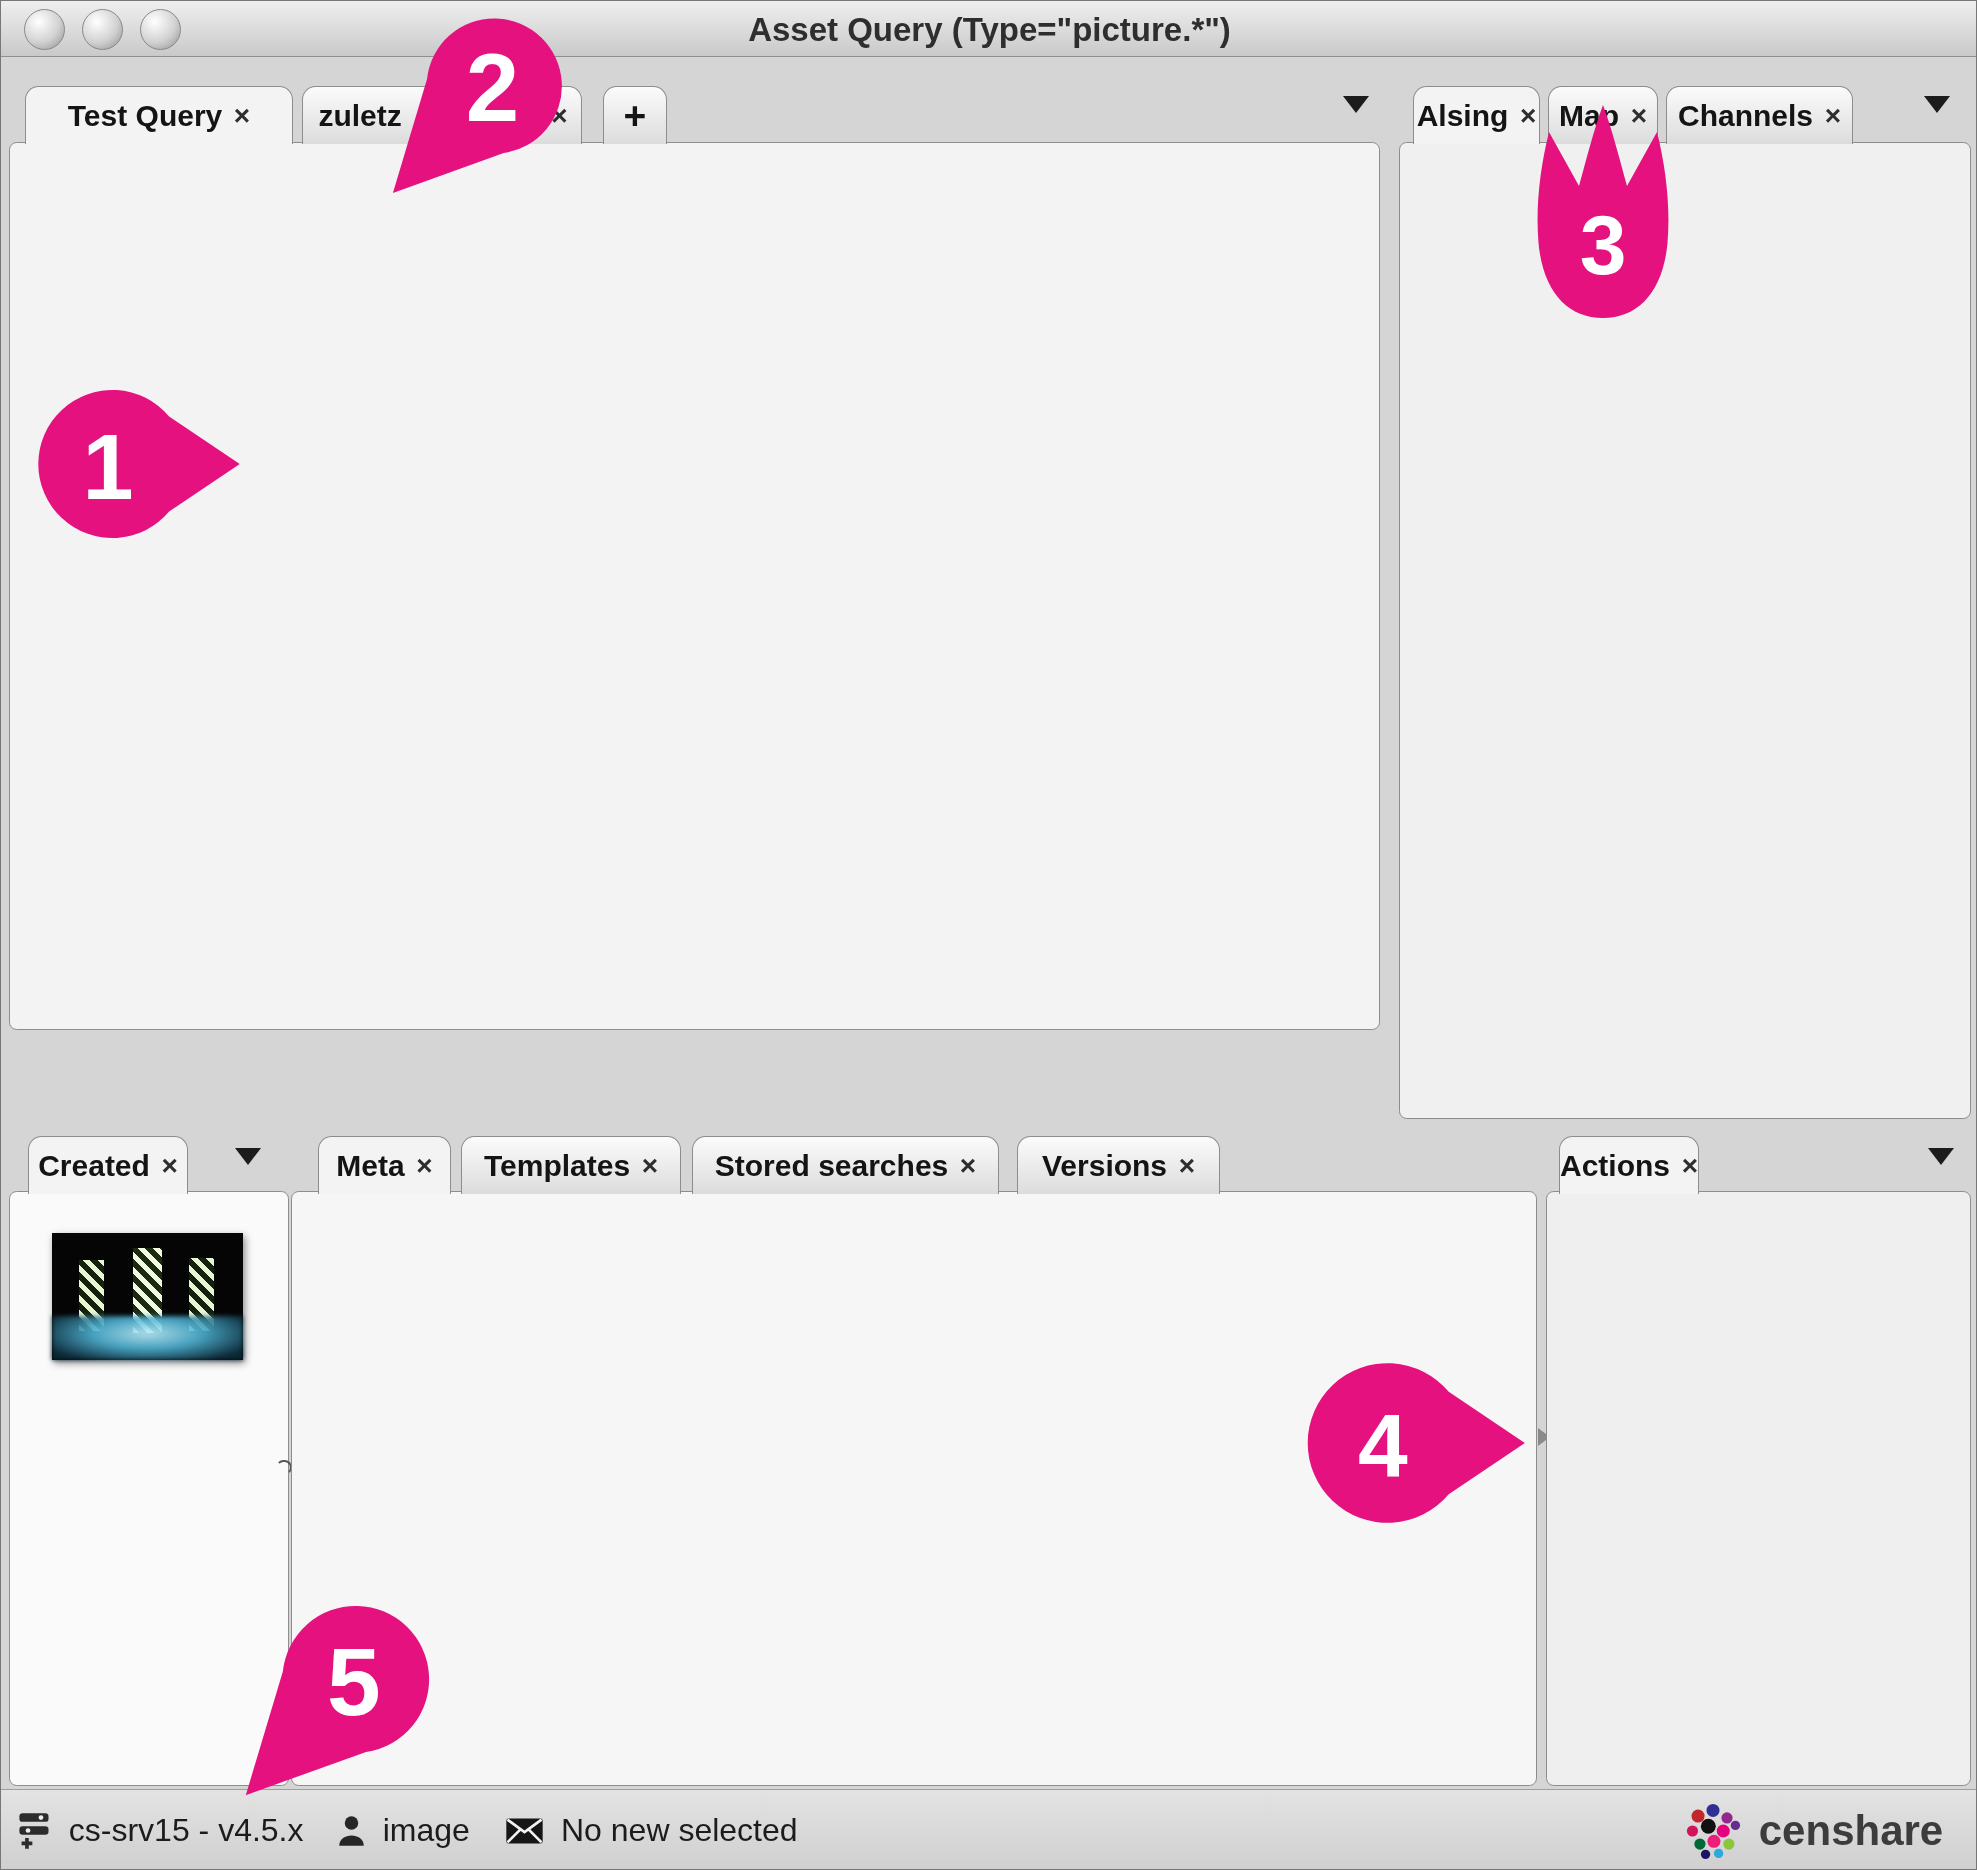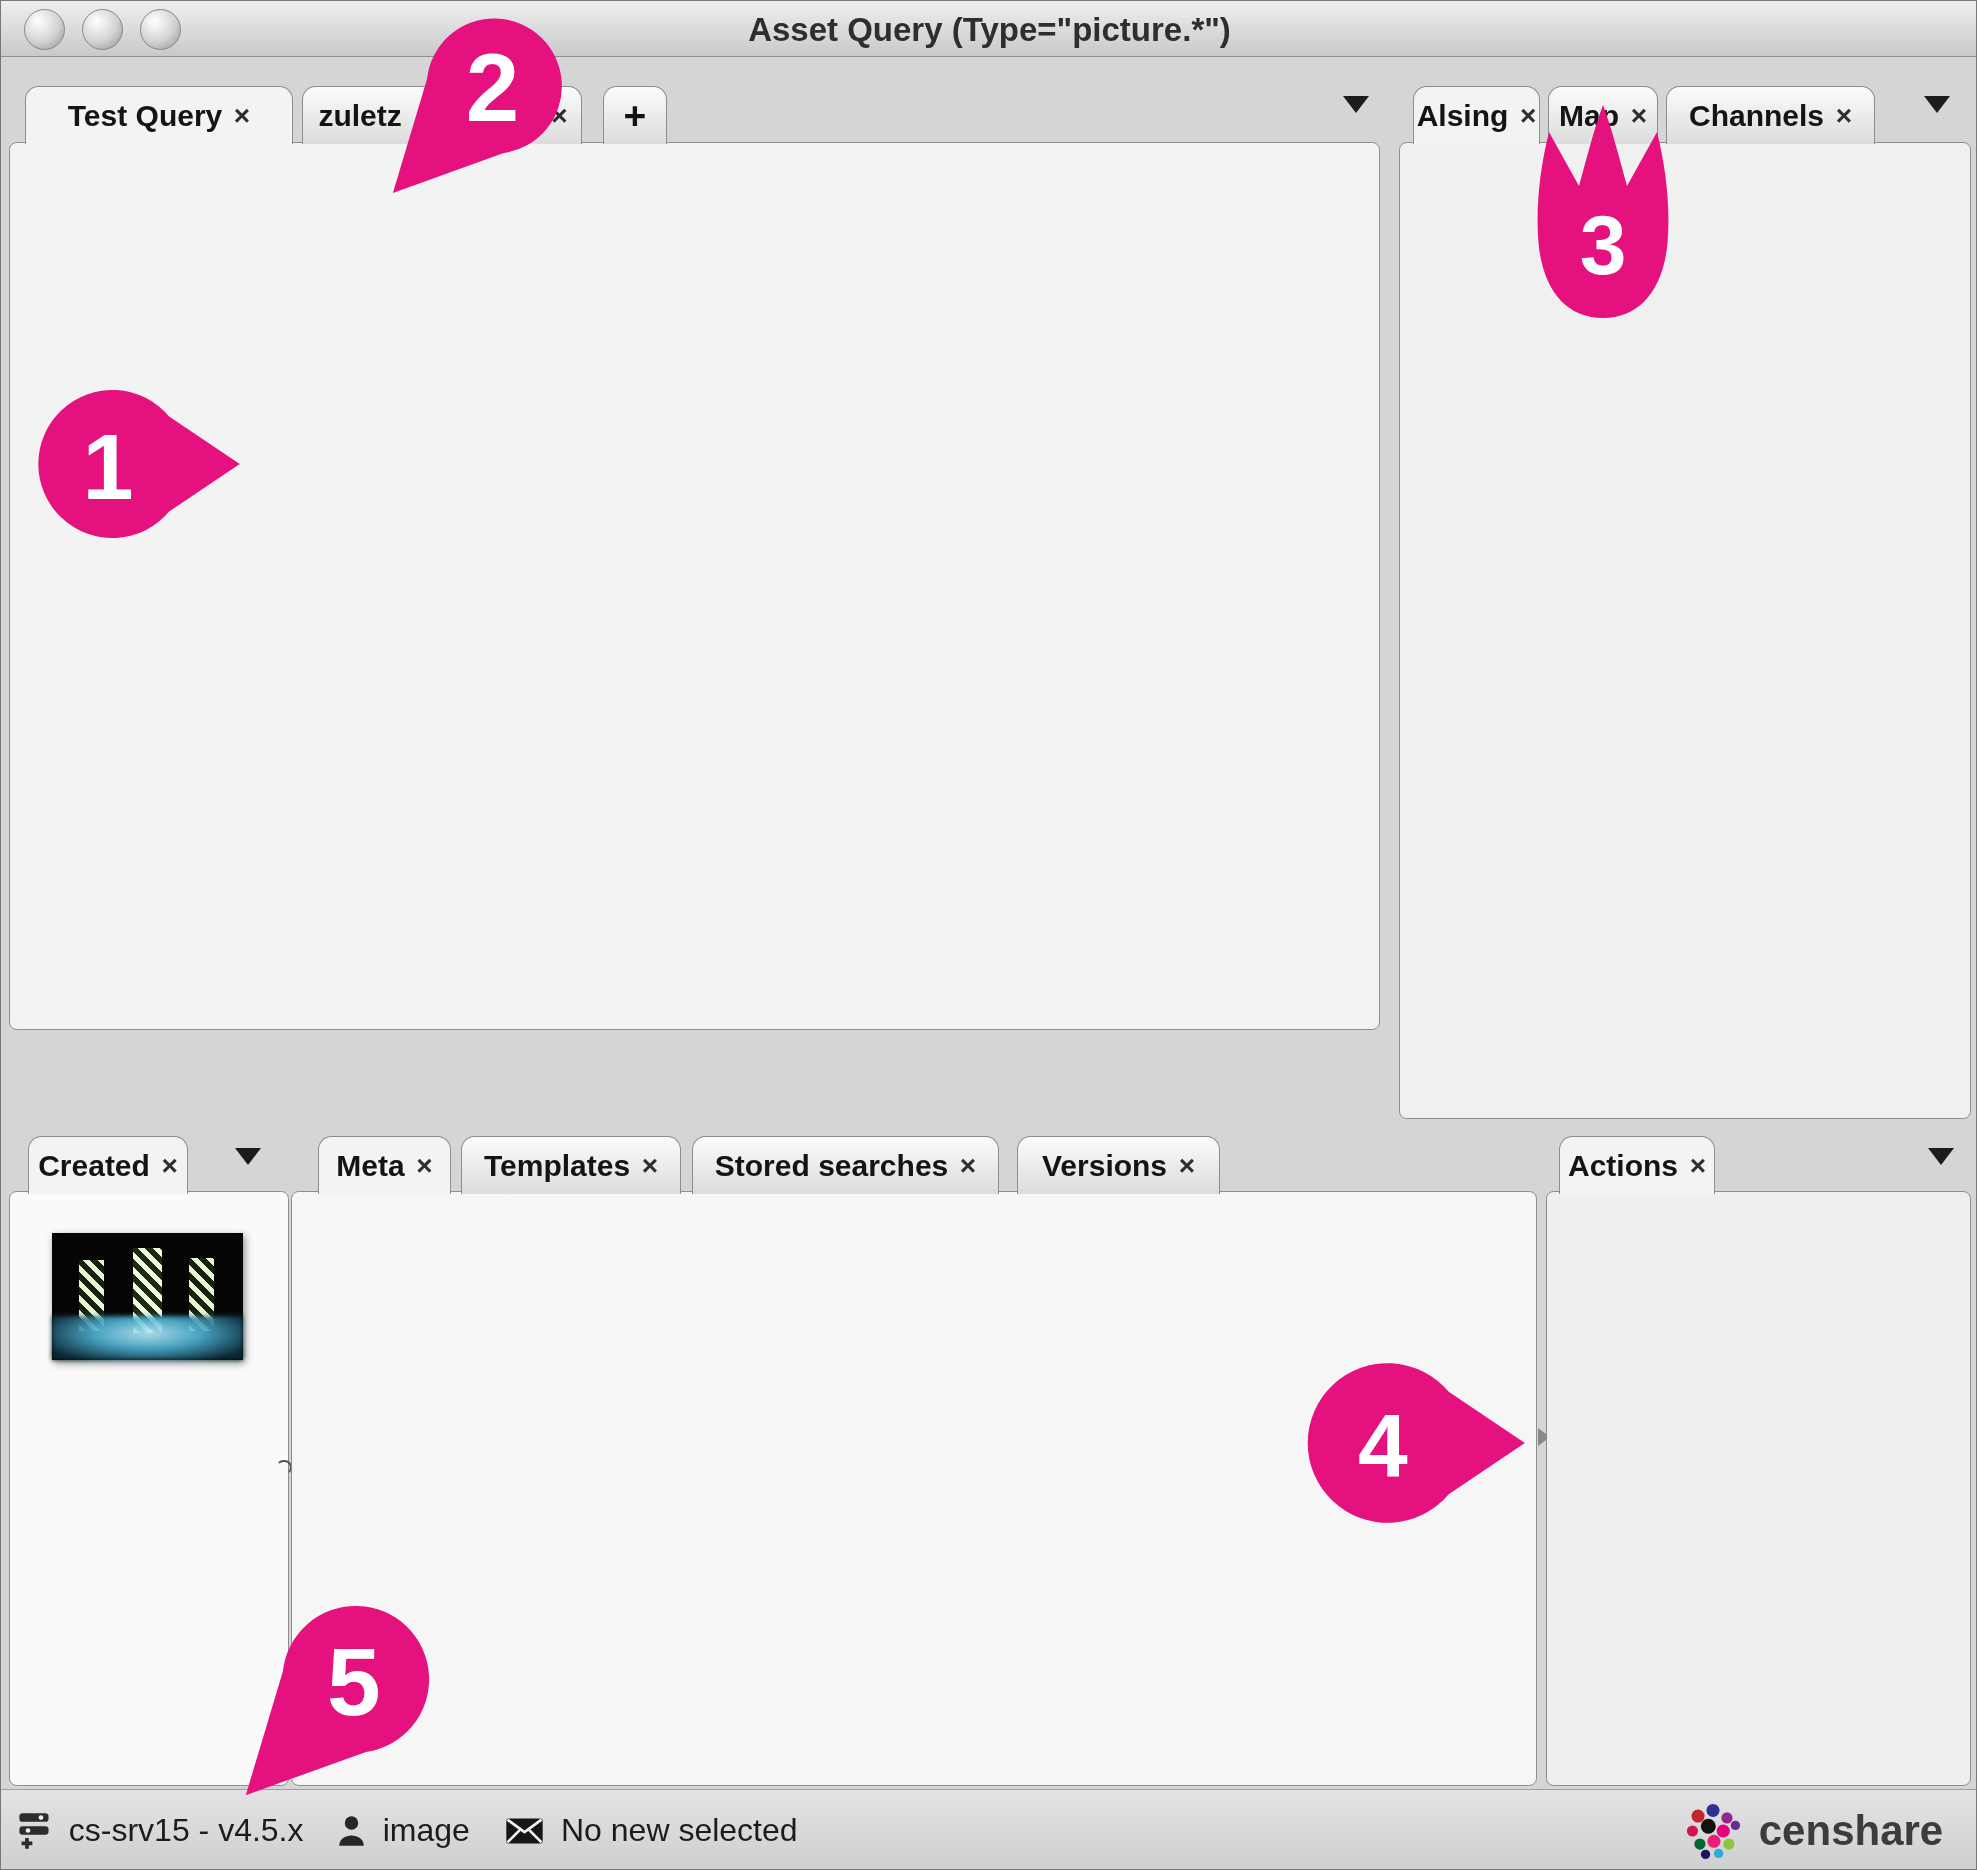--- a/index.html
+++ b/index.html
@@ -403,21 +403,21 @@
 
 
   <div class="tab active" style="left:1412px;top:85px;width:127px">
     <span>Alsing</span>
     <span class="tx">×</span>
   </div>
   <div class="tab" style="left:1547px;top:85px;width:110px">
     <span>Map</span>
     <span class="tx">×</span>
   </div>
-  <div class="tab" style="left:1665px;top:85px;width:209px">
+  <div class="tab" style="left:1665px;top:85px;width:187px">
     <span>Channels</span>
     <span class="tx">×</span>
   </div>
   <div class="tab-caret" style="left:1923px;top:95px"></div>
 
   <div class="panebox" style="left:1398px;top:141px;width:572px;height:977px;background:#f0f0f0"></div>
 
   <div class="clearbtn" style="left:1427px;top:170px">✕</div>
 
   <fieldset style="left:1419px;top:234px;width:475px;height:147px">
@@ -572,21 +572,21 @@
   <div class="ilabel" style="top:1706px">Info:</div>
   <div class="ival darkgrey" style="top:1706px">Application: Default, ID: 10073, Version: 3</div>
 
   <div class="ilabel" style="top:1743px">UUID's:</div>
   <div class="ival darkgrey" style="top:1743px">ddc51c00-6044-11e0-9dd9-00144f9eea08</div>
 
   <div class="abs" style="left:1495px;top:1203px;width:27px;height:568px;background:#ebebeb;border:1px solid #b5b5b5">
     <div class="vthumb" style="top:3.9px;height:174px;left:2.9px"></div>
   </div>
 
-  <div class="tab active" style="left:1558px;top:1135px;width:156px">
+  <div class="tab active" style="left:1558px;top:1135px;width:140px">
     <span>Actions</span>
     <span class="tx">×</span>
   </div>
   <div class="tab-caret" style="left:1927px;top:1147px"></div>
   <div class="panebox" style="left:1545px;top:1190px;width:425px;height:595px;background:#efefef"></div>
 
   <div class="abtn" style="top:1213px">
     <svg width="39" height="46" style="color:#222" viewBox="0 0 40 48">
         <use href="#sym-tray-arrow-up"></use>
       </svg>

